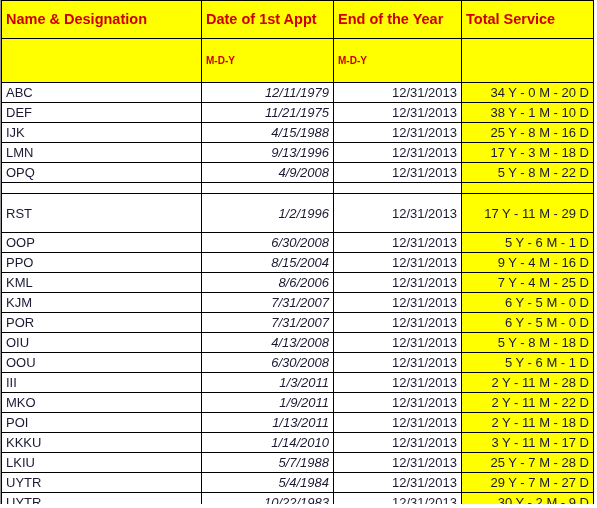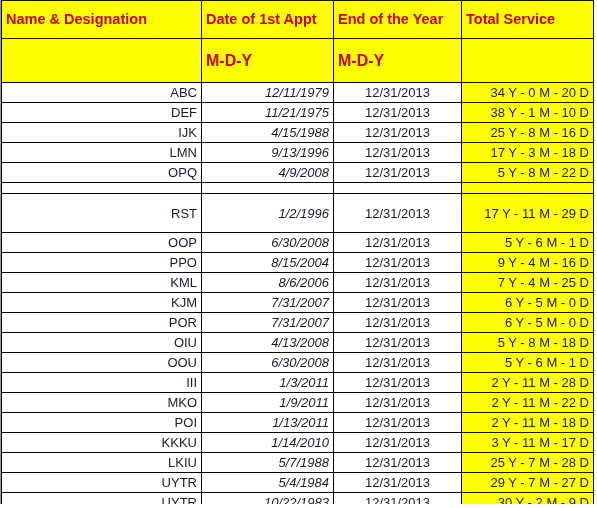--- a/index.html
+++ b/index.html
@@ -64,43 +64,43 @@
     background: #ffff00;
     color: #cc0000;
     font-weight: bold;
     font-size: 14.5px;
     height: 37px;
   }
   tr.header-row-2 td {
     background: #ffff00;
     color: #cc0000;
     font-weight: bold;
-    font-size: 16px;
+    font-size: 10px;
     height: 43px;
   }
 
   
   tr.data-row td {
     background: #ffffff;
     color: #1a1a33;
     height: 19px;
   }
   tr.data-row.tall td { height: 38px; }
   tr.spacer-row td {
     background: #ffffff;
     height: 10px;
     border-left: 1px solid #000;
     border-right: 1px solid #000;
     border-top: 1px solid #000;
     border-bottom: 1px solid #000;
   }
 
-  td.cell-name  { text-align: right; }
+  td.cell-name  { text-align: left; }
   td.cell-appt  { text-align: right; font-style: italic; }
-  td.cell-end   { text-align: center; }
+  td.cell-end   { text-align: right; }
   td.cell-total {
     text-align: right;
     background: #ffff00 !important;
     color: #d2691e;
     font-weight: normal;
   }
 
   
   tr.spacer-row td.cell-total { background: #ffff00 !important; }
 

